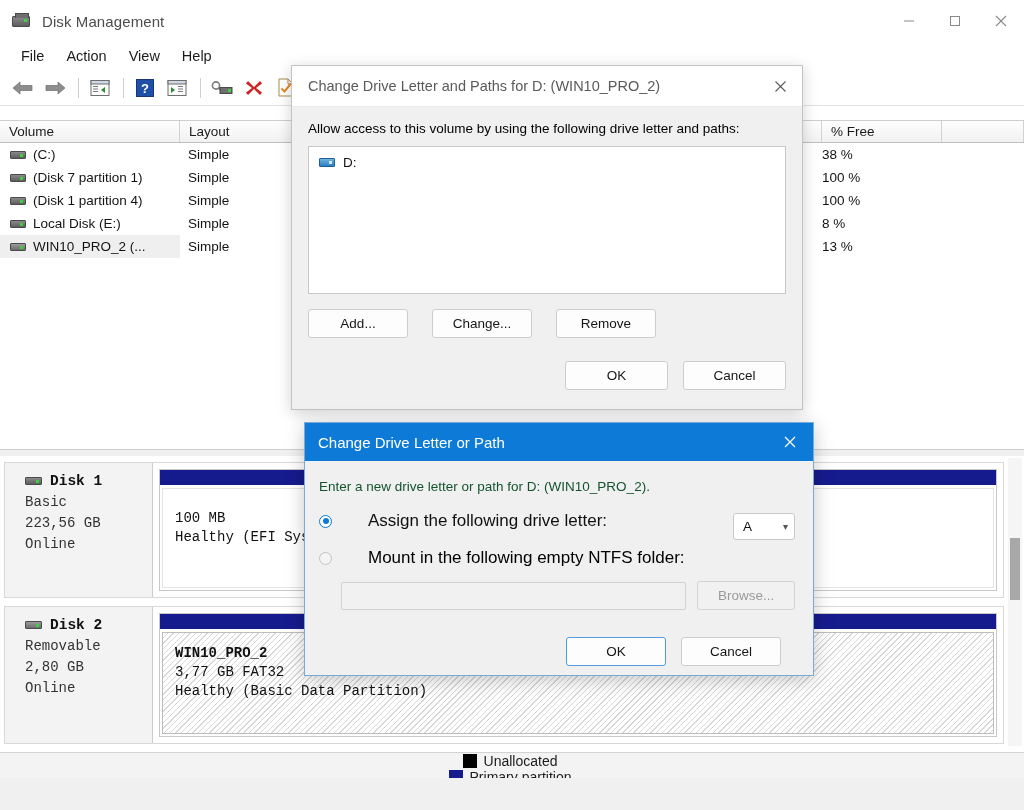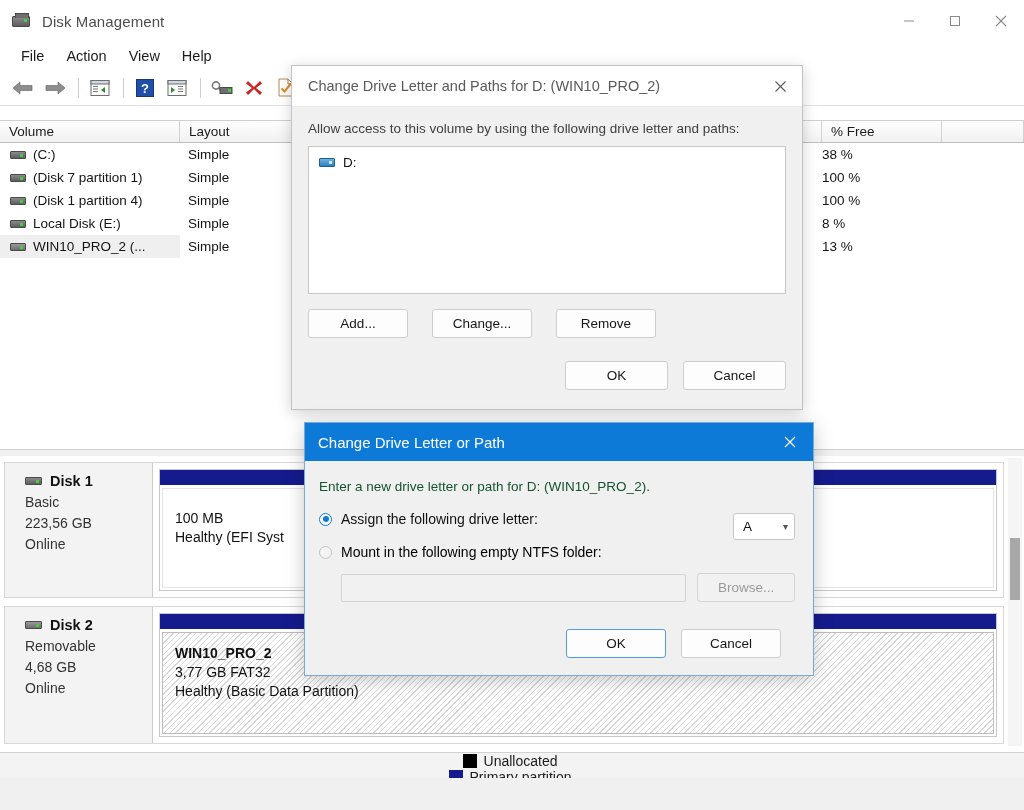--- a/index.html
+++ b/index.html
@@ -142,20 +142,21 @@
     width: 1024px; height: 6px;
     background: #f0f0f0;
   }
 
   
   .diskpane {
     position: absolute; top: 456px; left: 0;
     width: 1024px; height: 292px;
     background: #ffffff;
     overflow: hidden;
+    font-family: Liberation Mono, monospace;
   }
   .disk {
     position: absolute; left: 4px;
     width: 1000px;
     border: 1px solid #d8d8d8;
     background: #ffffff;
     display: flex;
   }
   .disk-info {
     width: 148px; flex: none;
@@ -245,21 +246,21 @@
     padding-left: 16px;
     border-bottom: 1px solid #ececec;
   }
   .dlg1-title { font-size: 14.5px; color: #5a5a5a; }
   .dlg1-close {
     margin-left: auto; width: 44px; height: 41px;
     display: flex; align-items: center; justify-content: center;
     color: #5a5a5a;
   }
   .dlg1-body { padding: 14px 16px 0 16px; }
-  .dlg1-label { font-size: 13.5px; color: #404040; margin-bottom: 10px; }
+  .dlg1-label { font-size: 13.5px; color: #000000; margin-bottom: 10px; }
   .dlg1-list {
     height: 148px; background: #ffffff;
     border: 1px solid #c8c8c8;
     padding: 8px 0 0 10px;
   }
   .dlg1-list .entry { display: flex; align-items: center; font-size: 13.5px; color: #111; }
   .dlg1-list .entry .drive-glyph {
     width: 16px; height: 9px; margin-right: 8px;
     background: linear-gradient(#6fb3e0, #2a7fc0);
     border-color: #1c5f95;
@@ -309,21 +310,21 @@
     background: #ffffff;
     position: relative; flex: none; margin-right: 9px;
   }
   .radio.checked::after {
     content: ""; position: absolute;
     left: 2.5px; top: 2.5px;
     width: 6px; height: 6px; border-radius: 50%;
     background: #0c7ad6;
   }
   .radio.disabled { border-color: #c2c2c2; background: #f4f4f4; }
-  .radio-lbl { font-size: 14px; color: #111; }
+  .radio-lbl { font-size: 17px; color: #111; margin-left: 27px; }
   .radio-lbl.dim { color: #000000; }
 
   .combo {
     position: absolute; right: 18px; top: 52px;
     width: 62px; height: 27px;
     background: #ffffff;
     border: 1px solid #c9c9c9;
     border-radius: 3px;
     display: flex; align-items: center;
     padding: 0 6px 0 9px;
@@ -539,21 +540,21 @@
       </div>
     </div>
 
     <div class="disk" style="top:150px; height:138px;justify-content:flex-end;">
       <div class="disk-info">
         <div class="dtitle">
             <span class="drive-glyph" style="background:linear-gradient(#9a9a9a,#6d6d6d)"></span>
             <span>Disk 2</span>
           </div>
         <div class="dline">Removable</div>
-        <div class="dline">4,68 GB</div>
+        <div class="dline">2,80 GB</div>
         <div class="dline">Online</div>
       </div>
       <div class="disk-parts">
         <div class="part hatched" style="flex:1">
           <div class="capbar"></div>
           <div class="pbody" style="padding-top:12px">
             <div class="pname">WIN10_PRO_2</div>
             <div class="pline plain">3,77 GB FAT32</div>
             <div class="pline plain">Healthy (Basic Data Partition)</div>
           </div>

